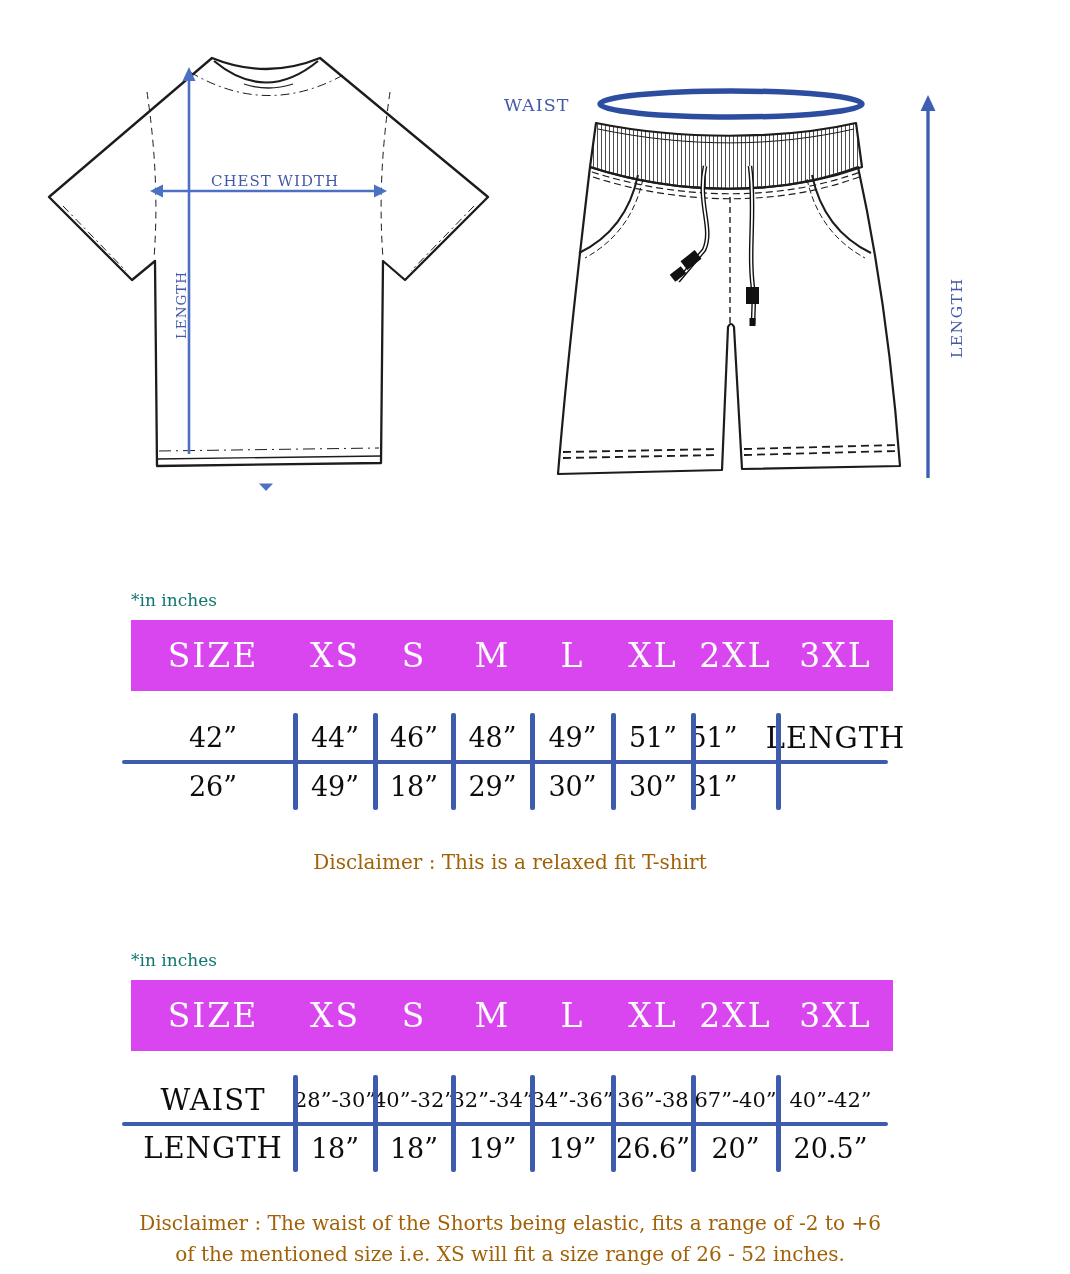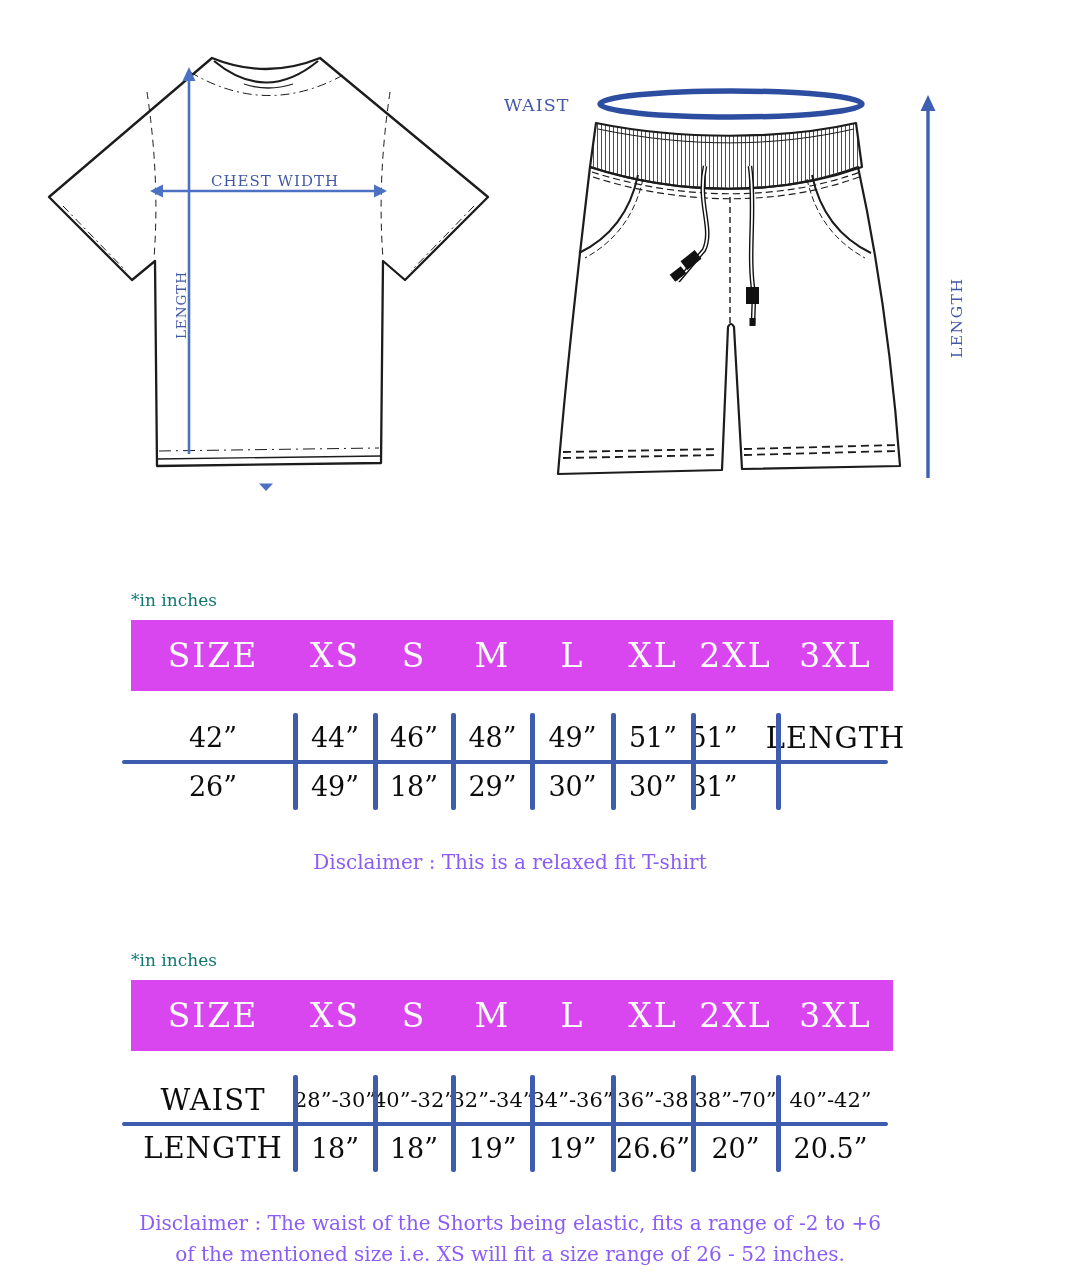--- a/index.html
+++ b/index.html
@@ -28,21 +28,21 @@
   .rowlabel{font-size:29px;letter-spacing:1px;}
   .cell.small{font-size:21px;}
   .cell.last1{padding-right:44px;}
   .cell.last2{padding-right:22px;margin-left:12px;}
   .vline{position:absolute;top:0;width:5px;height:97px;background:#3d5cad;border-radius:2px;}
   .v1{left:162px}.v2{left:242px}.v3{left:320px}.v4{left:399px}
   .v5{left:480px}.v6{left:560px}.v7{left:645px}
   .hline{position:absolute;left:-9px;top:47px;width:766px;height:4px;
          background:#3d5cad;border-radius:2px;}
   .disclaimer{position:absolute;left:0;width:1020px;text-align:center;
-              font-size:20px;line-height:31px;color:#8b5cf6;}
+              font-size:20px;line-height:31px;color:#a16207;}
 </style>
 </head>
 <body>
 
 <div class="page">
 
   <svg width="1070" height="560" viewBox="0 0 1070 560">
     <defs>
       <pattern id="rib" width="4" height="12" patternUnits="userSpaceOnUse">
         <path d="M1.5,0 V12" stroke="#3a3a3a" stroke-width="0.9"></path>
@@ -178,21 +178,21 @@
     <span>3XL</span>
   </div>
 
   <div class="tbody" style="top:1075px">
     <div class="cell rowlabel">WAIST</div>
     <div class="cell small">28”-30”</div>
     <div class="cell small">40”-32”</div>
     <div class="cell small">32”-34”</div>
     <div class="cell small">34”-36”</div>
     <div class="cell small">36”-38</div>
-    <div class="cell small">38”-70”</div>
+    <div class="cell small">67”-40”</div>
     <div class="cell small last2">40”-42”</div>
     <div class="cell rowlabel">LENGTH</div>
     <div class="cell">18”</div>
     <div class="cell">18”</div>
     <div class="cell">19”</div>
     <div class="cell">19”</div>
     <div class="cell">26.6”</div>
     <div class="cell">20”</div>
     <div class="cell last2">20.5”</div>
     <div class="vline v1"></div>

